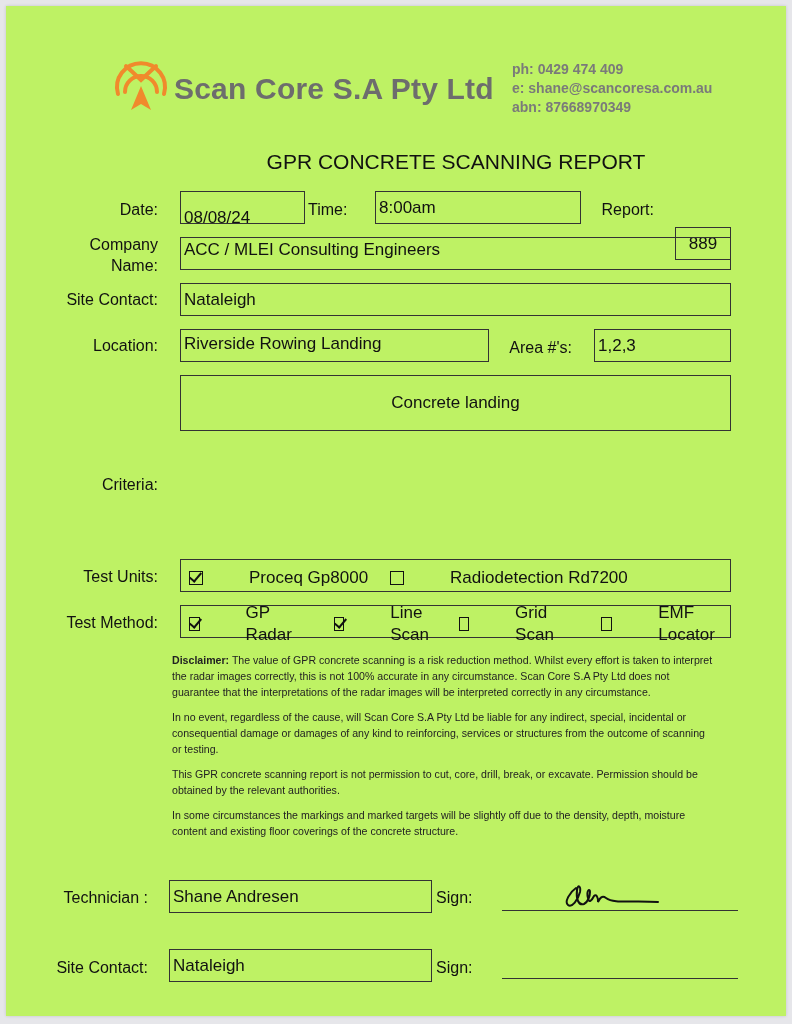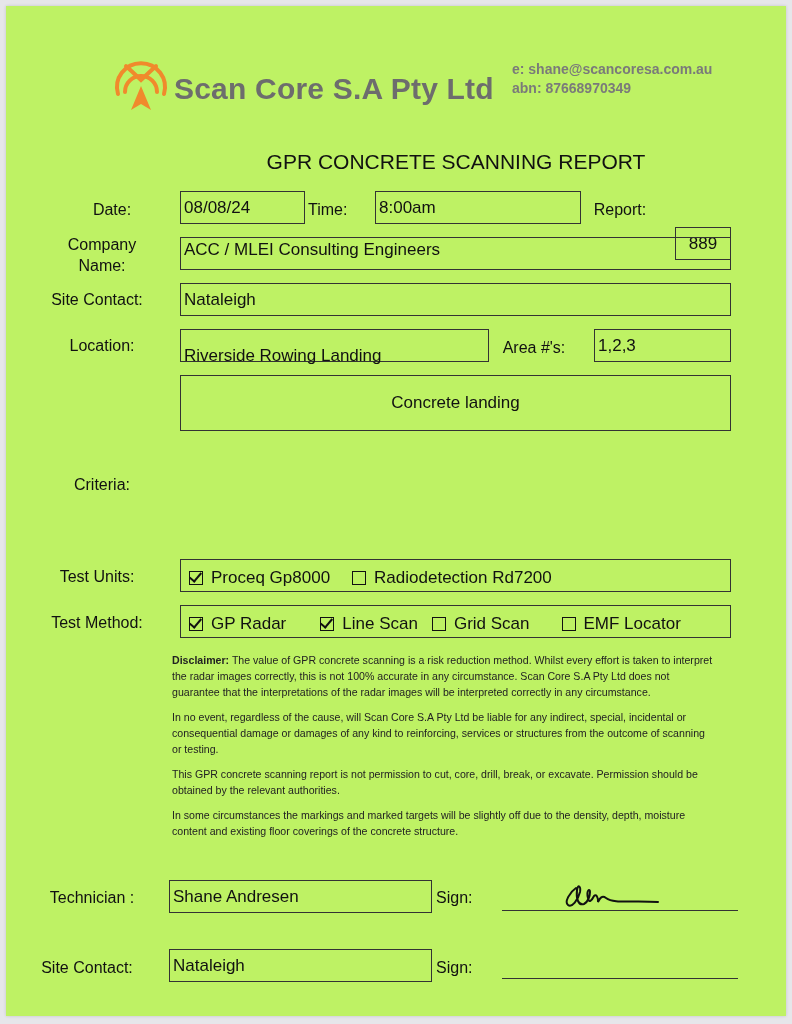--- a/index.html
+++ b/index.html
@@ -1,24 +1,24 @@
 <!DOCTYPE html>
 <html><head>
 <meta charset="utf-8">
 <style>
   html,body{margin:0;padding:0;}
   body{width:792px;height:1024px;background:#e6e6ea;position:relative;overflow:hidden;font-family:"Liberation Sans",sans-serif;}
   .page{position:absolute;left:6px;top:6px;width:780px;height:1010px;background:#bef264;box-shadow:0 0 3px rgba(0,0,0,0.15);}
   .abs{position:absolute;}
-  .lbl{position:absolute;font-size:16px;color:#111;text-align:center;line-height:21px;}
+  .lbl{position:absolute;font-size:16px;color:#111;text-align:right;line-height:21px;}
   .box{position:absolute;border:1.3px solid #333;box-sizing:border-box;font-size:17px;color:#111;padding:1px 3px;line-height:22px;white-space:pre-line;}
   .brand{position:absolute;left:168px;top:66px;font-size:30px;font-weight:bold;color:#6d6d6d;letter-spacing:0.2px;}
   .contact{position:absolute;left:506px;top:54px;font-size:14px;font-weight:bold;color:#7a7a7a;line-height:19px;}
   .title{position:absolute;left:0;width:780px;top:144px;text-align:center;font-size:21px;color:#111;padding-left:120px;box-sizing:border-box;}
-  .cb{display:inline-flex;align-items:center;margin-right:22px;font-size:17px;}
+  .cb{display:inline-flex;align-items:center;margin-right:22px;font-size:17px;gap:38px;}
   .cbx{display:inline-block;width:12px;height:12px;border:1.3px solid #111;margin-right:8px;position:relative;}
   .cbx.on::after{content:"";position:absolute;left:2px;top:-2px;width:5px;height:10px;border-right:2.2px solid #111;border-bottom:2.2px solid #111;transform:rotate(40deg);}
   .disc{position:absolute;left:166px;width:545px;font-size:10.6px;color:#222;line-height:16px;}
   .disc p{margin:0 0 9px 0;}
   .sigline{position:absolute;height:0;border-top:1.3px solid #333;}
 </style>
 </head>
 <body>
 
 <div class="page">
@@ -26,42 +26,43 @@
   <svg class="abs" style="left:104px;top:48px" width="62" height="62" viewBox="0 0 62 62">
     <g fill="none" stroke="#f08a2c" stroke-width="4" stroke-linecap="round">
       <path d="M8 40 A24 24 0 1 1 54 40"></path>
       <path d="M15 38 A16 16 0 1 1 47 38"></path>
       <path d="M16 12 L31 26 L46 12"></path>
     </g>
     <path d="M31 32 L41 56 L31 50 L21 56 Z" fill="#f08a2c"></path>
   </svg>
   <div class="brand">Scan Core S.A Pty Ltd</div>
   <div class="contact">
+    <div>ph: 0429 474 409</div>
     <div>e: shane@scancoresa.com.au</div>
     <div>abn: 87668970349</div>
   </div>
 
   <div class="title">GPR CONCRETE SCANNING REPORT</div>
 
   <div class="lbl" style="left:60px;width:92px;top:193px;">Date:</div>
-  <div class="box" style="left:174px;top:185px;width:125px;height:33px;padding-top:5px;">08/08/24</div>
+  <div class="box" style="left:174px;top:185px;width:125px;height:33px;padding-top:15px;">08/08/24</div>
   <div class="lbl" style="left:298px;width:50px;top:193px;text-align:left;padding-left:4px;">Time:</div>
   <div class="box" style="left:369px;top:185px;width:206px;height:33px;padding-top:5px;">8:00am</div>
   <div class="lbl" style="left:580px;width:68px;top:193px;">Report:</div>
   <div class="box" style="left:669px;top:185px;width:56px;height:33px;padding-top:5px;text-align:center;margin-top:36px;">889</div>
 
   <div class="lbl" style="left:40px;width:112px;top:228px;white-space:pre-line;">Company
 Name:</div>
   <div class="box" style="left:174px;top:231px;width:551px;height:33px;">ACC / MLEI Consulting Engineers</div>
 
   <div class="lbl" style="left:30px;width:122px;top:283px;">Site Contact:</div>
   <div class="box" style="left:174px;top:277px;width:551px;height:33px;padding-top:5px;">Nataleigh</div>
 
   <div class="lbl" style="left:40px;width:112px;top:329px;">Location:</div>
-  <div class="box" style="left:174px;top:323px;width:309px;height:33px;padding-top:15px;">Riverside Rowing Landing</div>
+  <div class="box" style="left:174px;top:323px;width:309px;height:33px;padding-top:3px;">Riverside Rowing Landing</div>
   <div class="lbl" style="left:490px;width:76px;top:331px;">Area #'s:</div>
   <div class="box" style="left:588px;top:323px;width:137px;height:33px;padding-top:5px;">1,2,3</div>
 
   <div class="box" style="left:174px;top:369px;width:551px;height:56px;padding-top:16px;text-align:center;">Concrete landing</div>
 
   <div class="lbl" style="left:40px;width:112px;top:468px;">Criteria:</div>
 
   <div class="lbl" style="left:30px;width:122px;top:560px;">Test Units:</div>
   <div class="box" style="left:174px;top:553px;width:551px;height:33px;padding:4px 0 0 8px;display:flex;align-items:center;">
     <span class="cb"><span class="cbx on"></span><span>Proceq Gp8000</span></span>

